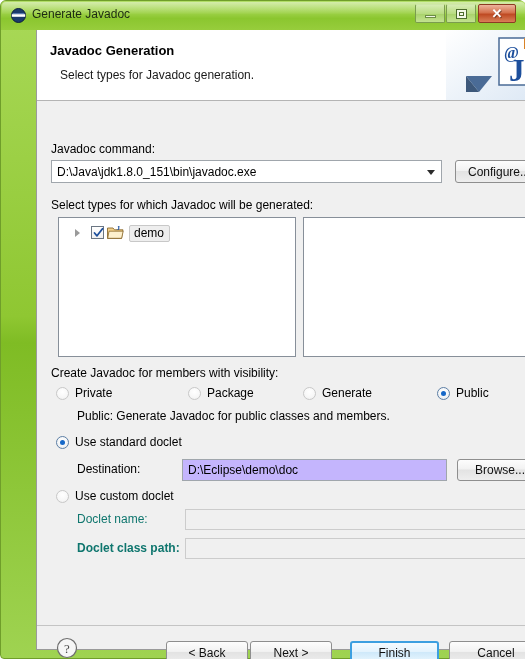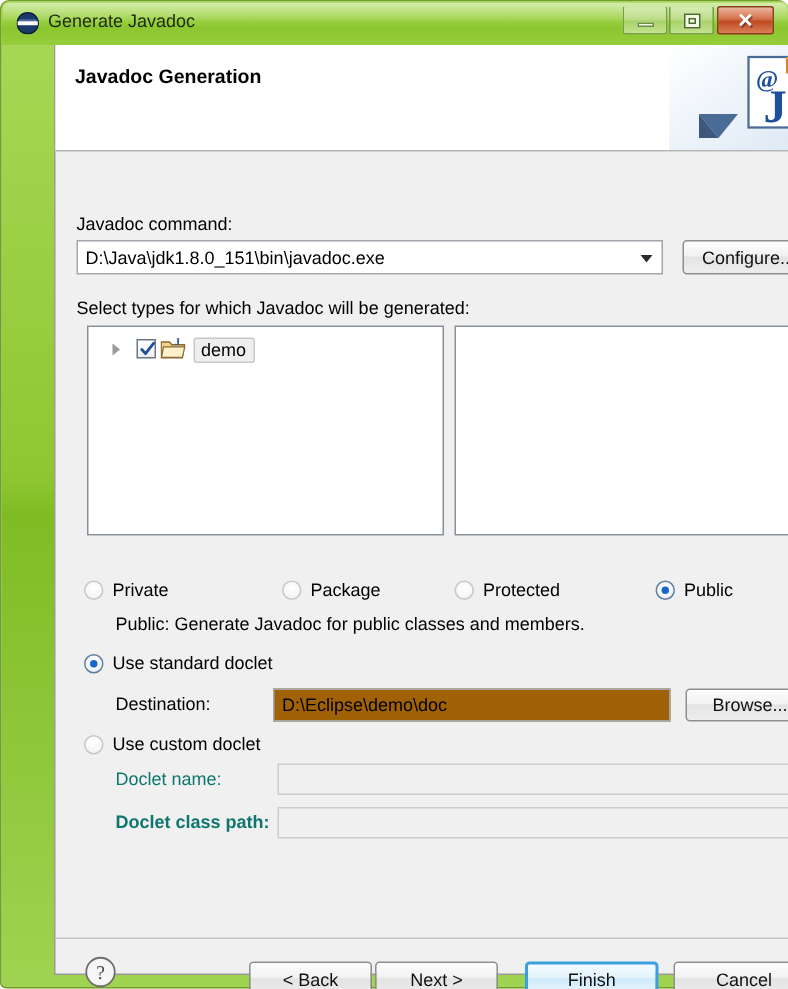--- a/index.html
+++ b/index.html
@@ -264,21 +264,21 @@
     border-color: #5d7fa5;
   }
   .radio.dim {
     border-color: #c8c8c8;
     background: radial-gradient(circle at 50% 35%, #ffffff 0%, #f7f7f7 60%, #ececec 100%);
   }
 
   
   .textinput {
     position: absolute;
-    background: #a16207;
+    background: #c4b5fd;
     border: 1px solid #a0a6ac;
     box-sizing: border-box;
     font-size: 12px;
     color: #000;
     padding: 0 0 0 5px;
     line-height: 20px;
     overflow: hidden;
     white-space: nowrap;
   }
   .textinput.disabled {
@@ -345,20 +345,21 @@
       <div class="glyph">
         <span class="close-x">✕</span>
       </div>
     </div>
   </div>
 
   <div id="client">
 
     <div id="banner">
       <div id="banner-title">Javadoc Generation</div>
+      <div id="banner-sub">Select types for Javadoc generation.</div>
       <div id="banner-art">
         <svg width="100" height="70" viewBox="0 0 100 70">
           <defs>
             <linearGradient id="bg1" x1="0" y1="0" x2="1" y2="1">
               <stop offset="0%" stop-color="#ffffff"></stop>
               <stop offset="100%" stop-color="#dbe7f4"></stop>
             </linearGradient>
           </defs>
           <rect x="0" y="0" width="100" height="70" fill="url(#bg1)"></rect>
           <polygon points="20,46 46,46 33,62" fill="#4a6b96"></polygon>
@@ -397,29 +398,30 @@
             <path d="M2 6.2 L16.2 6.2 L14.6 13.3 L0.7 13.3 Z" fill="#fdf0cd" stroke="#8a6a2f" stroke-width="0.8"></path>
             <text x="9.5" y="5" font-family="'Liberation Serif',serif" font-size="7" font-weight="bold" fill="#1d4f9c">J</text>
           </svg>
         </div>
         <div id="tree-label">demo</div>
       </div>
     </div>
 
     <div class="listbox" id="list-right"></div>
 
+    <div class="lbl" style="left:14px; top:336px;">Create Javadoc for members with visibility:</div>
 
     <div class="radio dim" style="left:19px; top:357px;"></div>
     <div class="lbl" style="left:38px; top:356px;">Private</div>
 
     <div class="radio dim" style="left:151px; top:357px;"></div>
     <div class="lbl" style="left:170px; top:356px;">Package</div>
 
     <div class="radio dim" style="left:266px; top:357px;"></div>
-    <div class="lbl" style="left:285px; top:356px;">Protected</div>
+    <div class="lbl" style="left:285px; top:356px;">Generate</div>
 
     <div class="radio checked" style="left:400px; top:357px;"></div>
     <div class="lbl" style="left:419px; top:356px;">Public</div>
 
     <div class="lbl" style="left:40px; top:379px;">Public: Generate Javadoc for public classes and members.</div>
 
     <div class="radio checked" style="left:19px; top:406px;"></div>
     <div class="lbl" style="left:38px; top:405px;">Use standard doclet</div>
 
     <div class="lbl" style="left:40px; top:432px;">Destination:</div>

